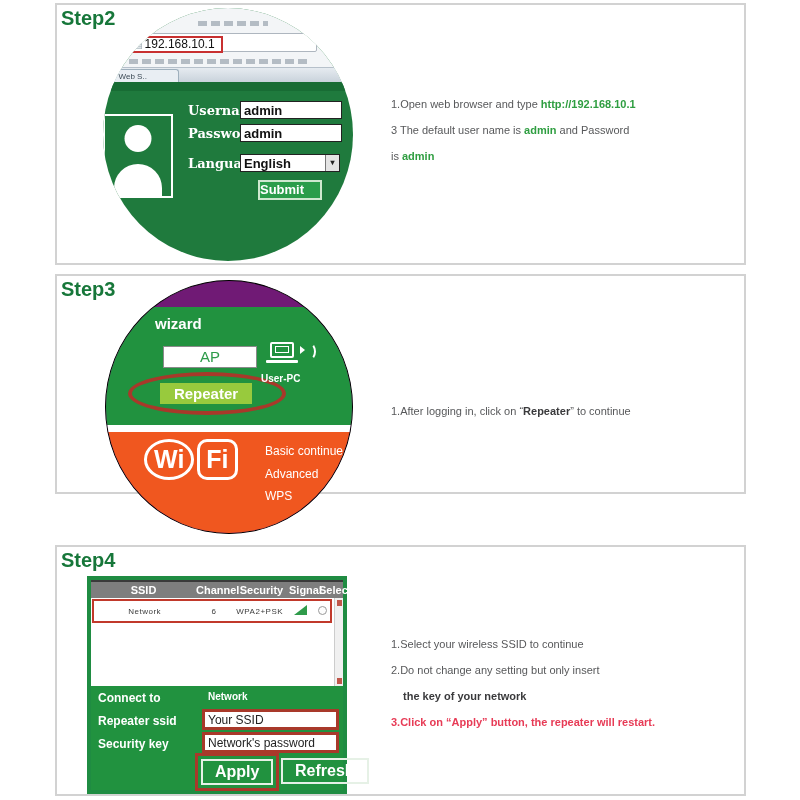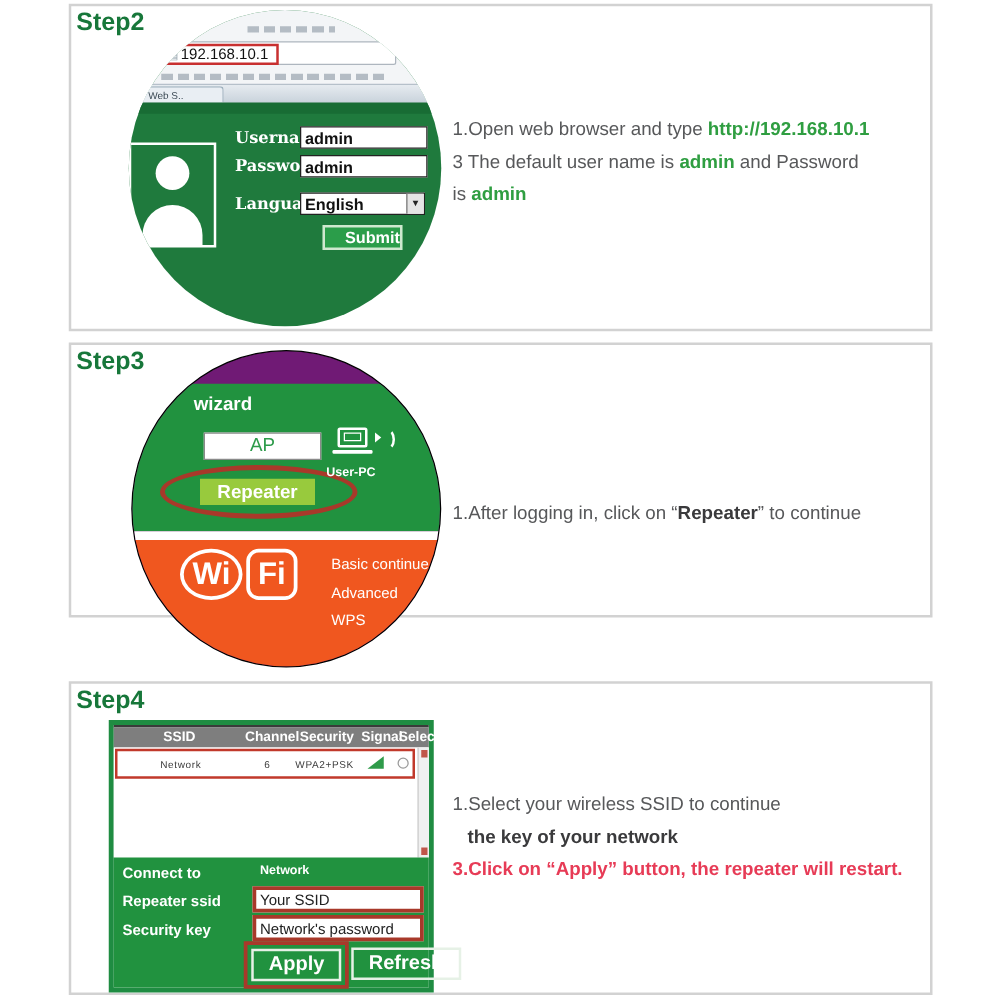--- a/index.html
+++ b/index.html
@@ -35,28 +35,28 @@
     font-size:13px;font-weight:bold;}
   .login-input{position:absolute;left:137px;width:97px;height:16px;border:1px solid #222;
     background:#fff;font-family:"Liberation Sans",sans-serif;font-size:13px;font-weight:bold;
     color:#111;padding:0 0 0 3px;box-sizing:content-box;}
   .lang-select{position:absolute;left:137px;top:146px;width:100px;height:18px;background:#fff;
     border:1px solid #222;font-size:13px;font-weight:bold;color:#111;line-height:18px;
     padding-left:3px;box-sizing:border-box;}
   .dd-btn{position:absolute;right:0;top:0;bottom:0;width:13px;background:#e4e4e4;
     border-left:1px solid #777;font-size:8px;color:#222;text-align:center;line-height:16px;}
   .submit-btn{position:absolute;left:155px;top:172px;width:64px;height:20px;background:#2b9d4a;
-    border:2px solid #cfe8cf;color:#fff;font-size:13px;font-weight:bold;text-align:right;
+    border:2px solid #cfe8cf;color:#fff;font-size:13px;font-weight:bold;text-align:left;
     line-height:16px;box-sizing:border-box;}
   .avatar-box{position:absolute;left:0;top:106px;width:66px;height:80px;border:2px solid #fff;}
   .avatar-head{position:absolute;left:50%;top:9px;transform:translateX(-50%);width:27px;height:27px;
     border-radius:50%;background:#fff;}
   .avatar-body{position:absolute;left:50%;bottom:0;transform:translateX(-50%);width:48px;height:32px;
     border-radius:24px 24px 0 0;background:#fff;}
-  .instr{position:absolute;left:305px;font-size:15px;color:#57585a;line-height:26px;}
+  .instr{position:absolute;left:334px;font-size:11px;color:#57585a;line-height:26px;}
   .green-t{color:#2f9e41;font-weight:bold;}
   .bold-t{font-weight:bold;color:#3a3a3c;}
   .red-t{color:#e73b56;font-weight:bold;}
 
   
   .circle3{position:absolute;left:48px;top:4px;width:248px;height:254px;border-radius:50%;
     border:1px solid #000000;background:#701a75;overflow:hidden;box-sizing:border-box;}
   .g-block{position:absolute;top:26px;left:-10px;right:-10px;height:118px;background:#21923f;}
   .w-stripe{position:absolute;top:144px;left:-10px;right:-10px;height:7px;background:#fff;}
   .o-block{position:absolute;top:151px;left:-10px;right:-10px;bottom:-10px;background:#f0571f;}
@@ -222,16 +222,17 @@
       <input class="f-input" style="top: 23px;" readonly="" value="Your SSID">
       <span class="f-label" style="top:51px;">Security key</span>
       <input class="f-input" style="top: 46px;" readonly="" value="Network's password">
       <span class="apply-wrap"><button class="btn-green">Apply</button></span>
       <button class="btn-green refresh-btn">Refresh</button>
     </div>
   </div>
 
   <div class="instr" style="top:84px;">
     <div>1.Select your wireless SSID to continue</div>
+    <div>2.Do not change any setting but only insert</div>
     <div class="bold-t" style="margin-left:12px;">the key of your network</div>
     <div class="red-t">3.Click on “Apply” button, the repeater will restart.</div>
   </div>
 </div>
 
 </body></html>

